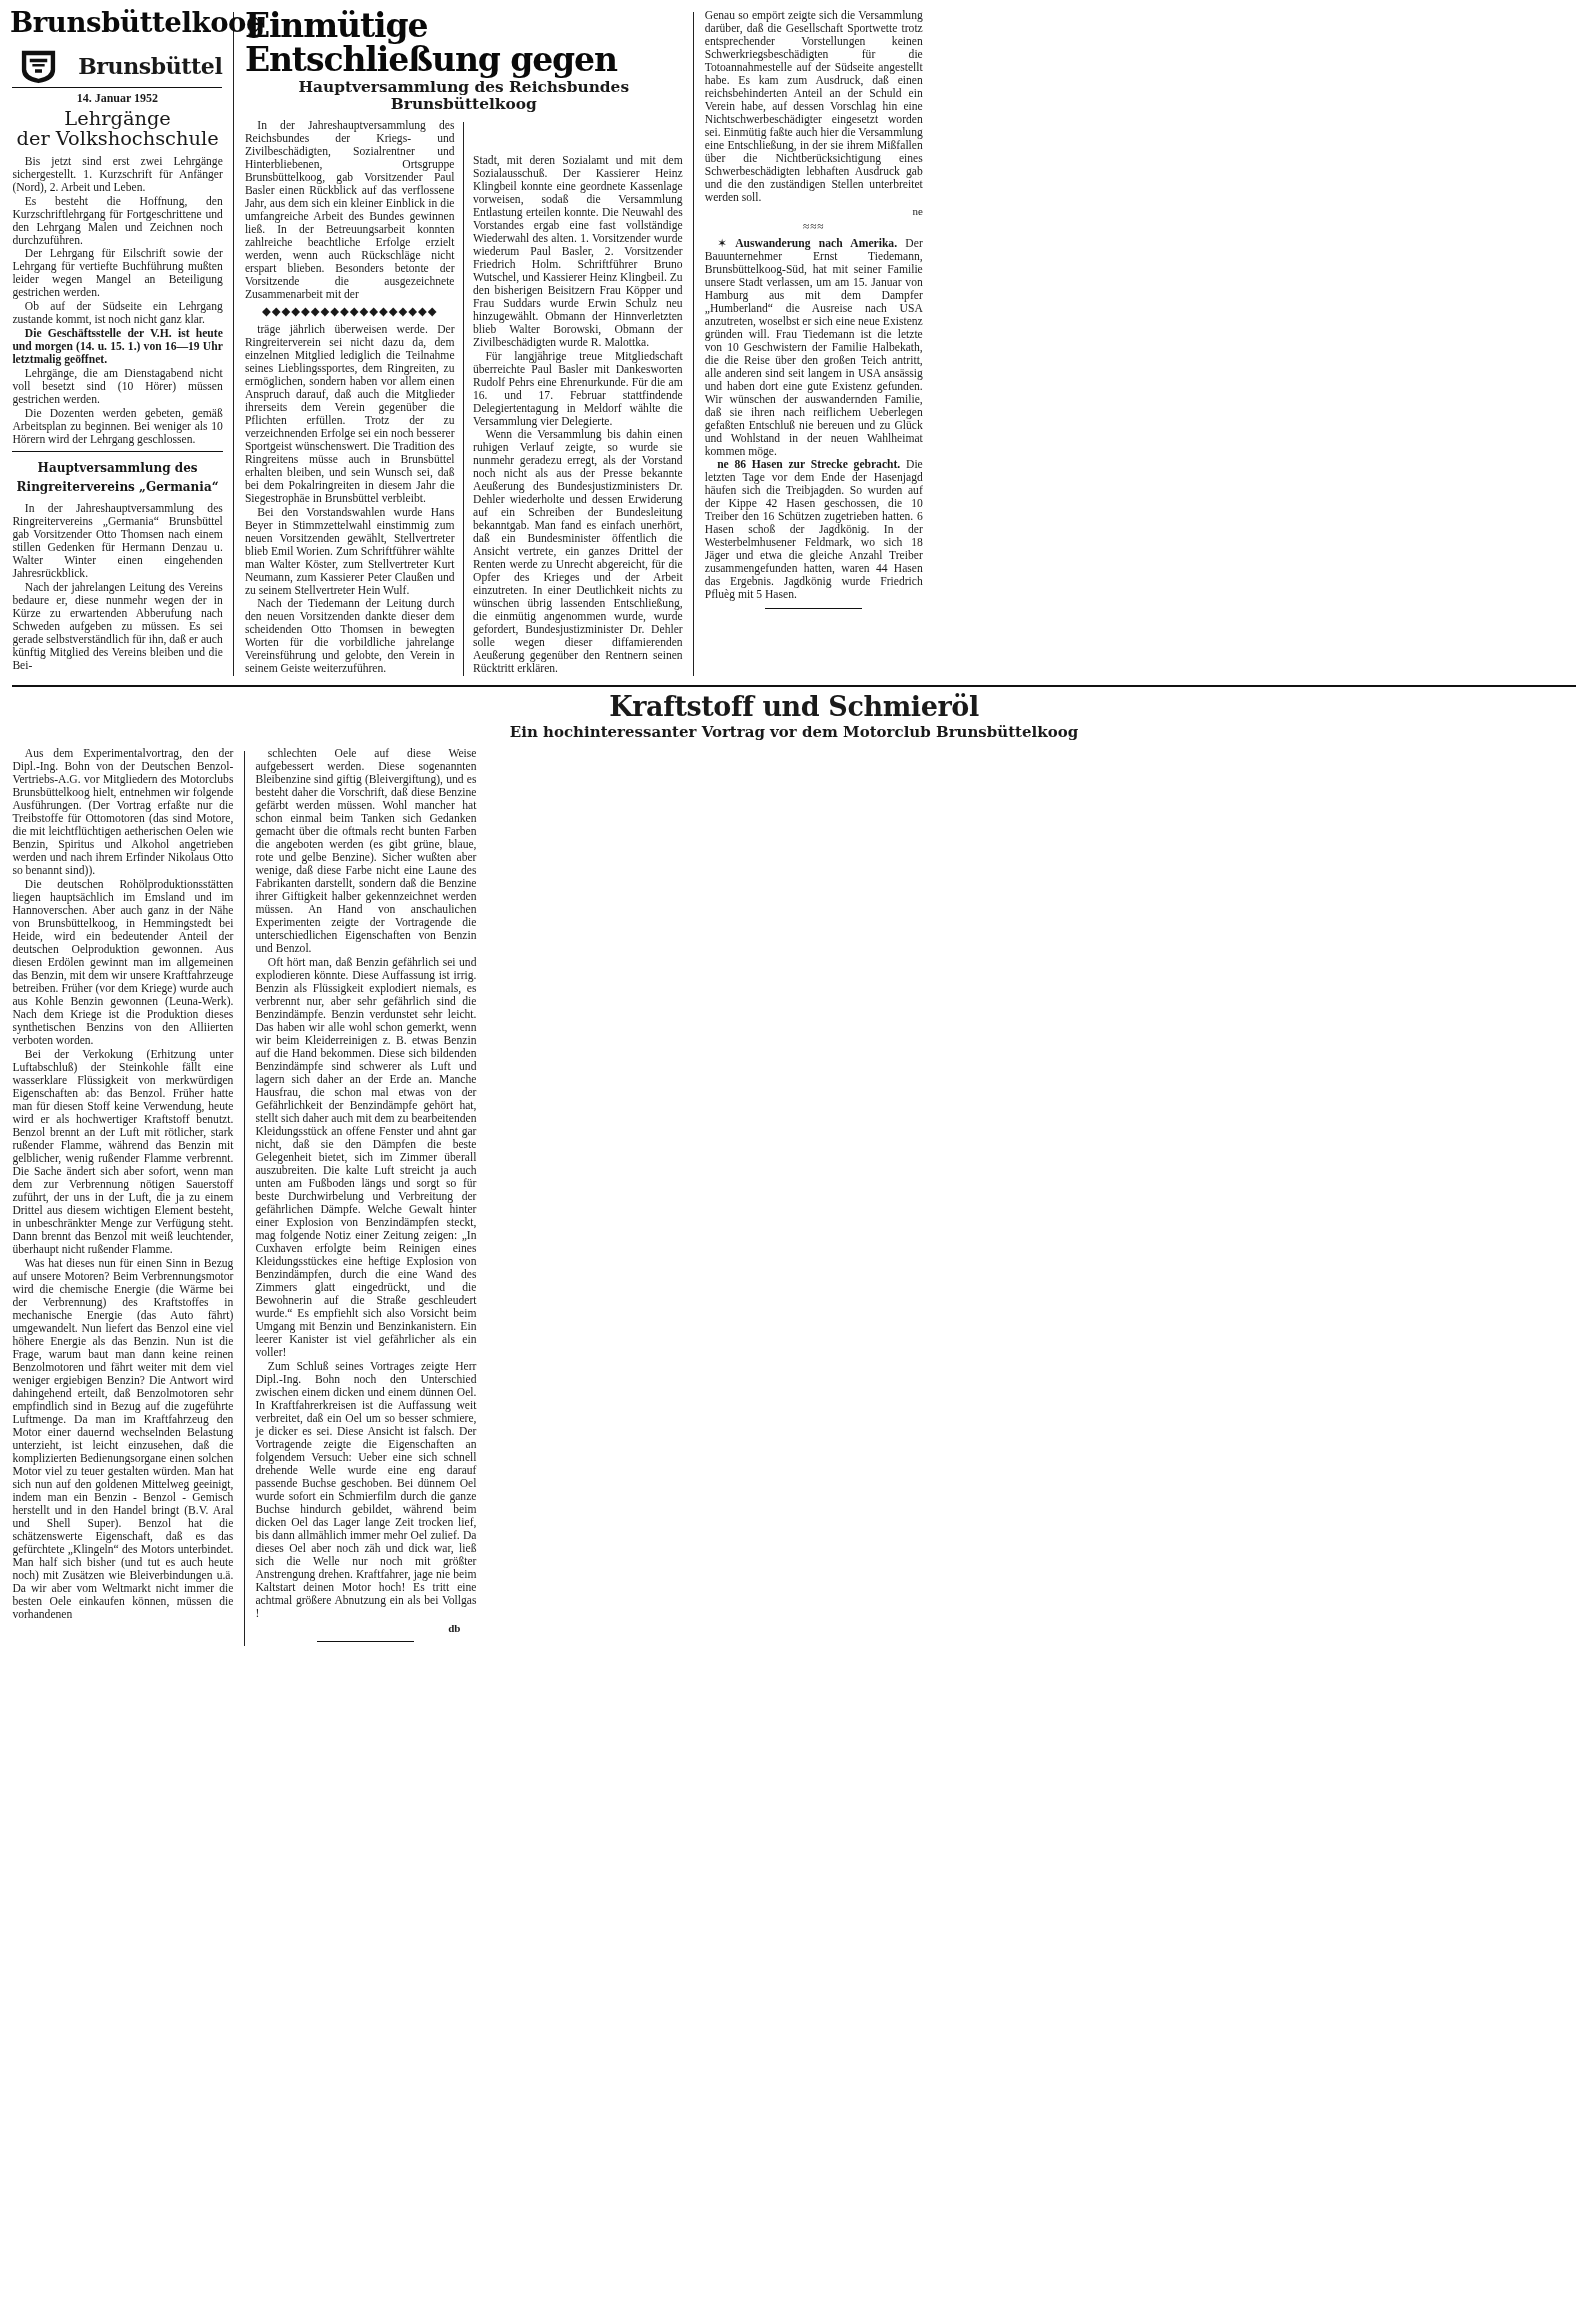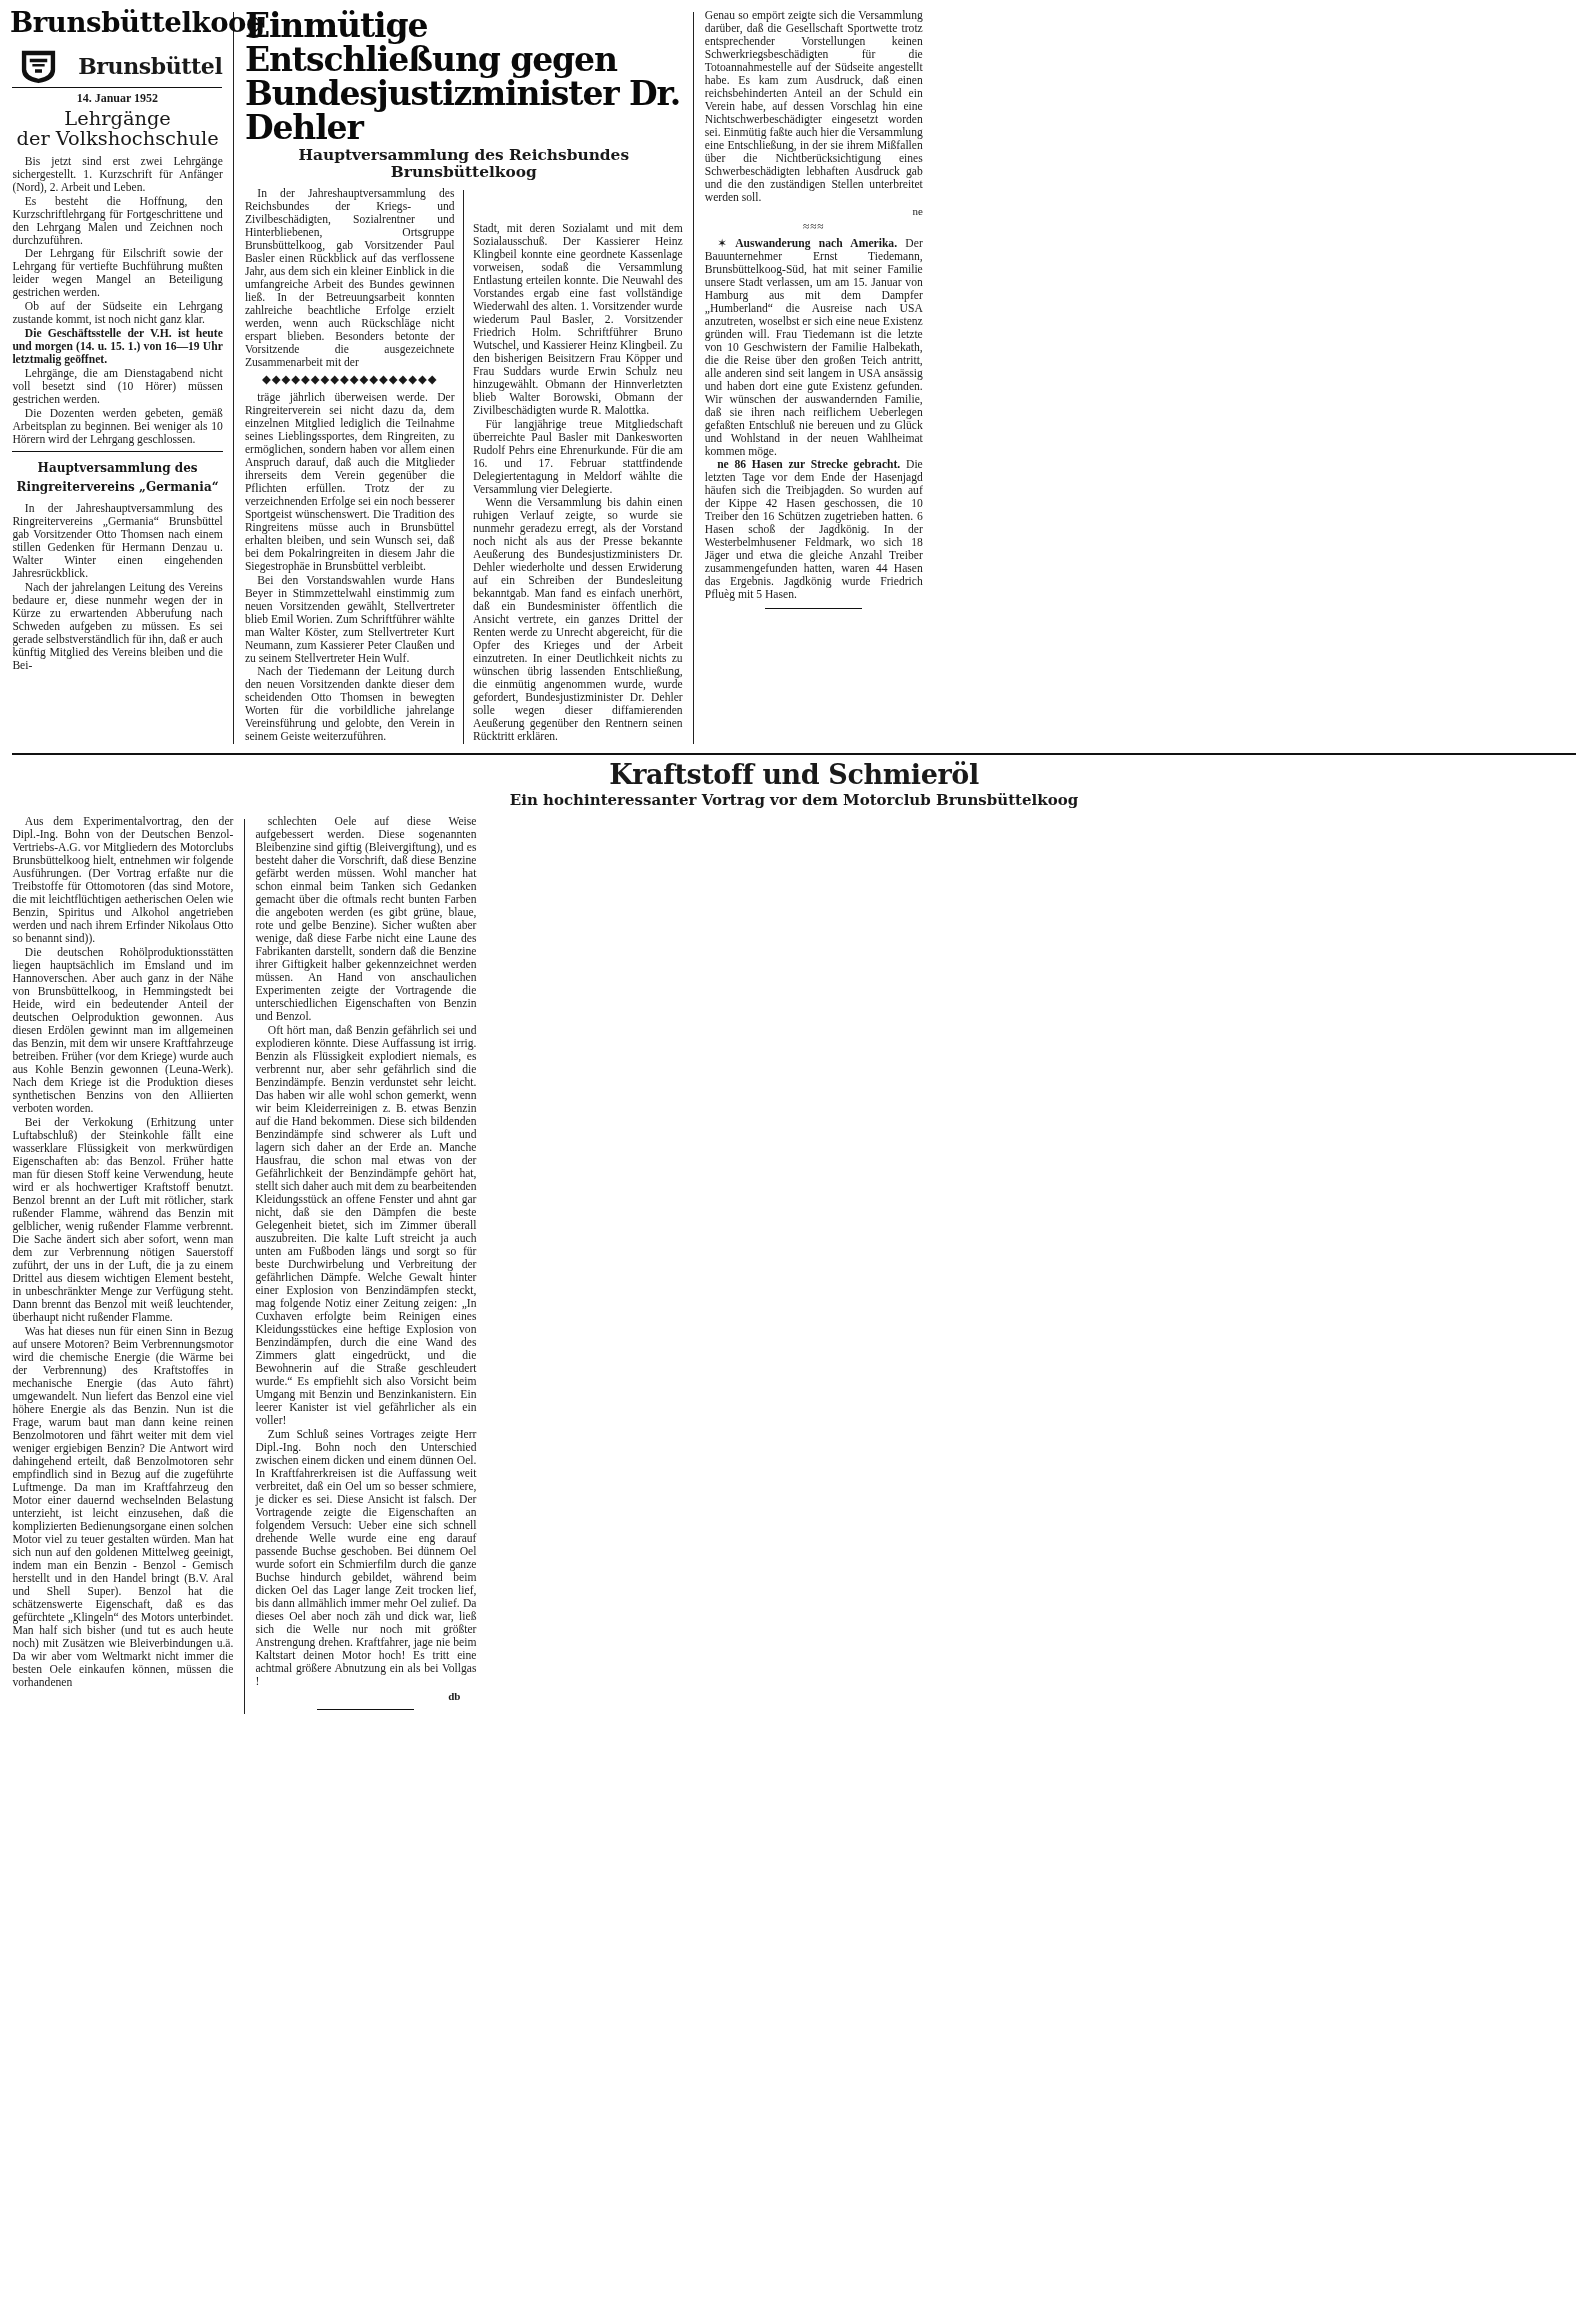--- a/index.html
+++ b/index.html
@@ -238,21 +238,20 @@
 
       <p class="p">In der Jahreshauptversammlung des Ringreitervereins „Germania“ Brunsbüttel gab Vorsitzender Otto Thomsen nach einem stillen Gedenken für Hermann Denzau u. Walter Winter einen eingehenden Jahresrückblick.</p>
       <p class="p">Nach der jahrelangen Leitung des Vereins bedaure er, diese nunmehr wegen der in Kürze zu erwartenden Abberufung nach Schweden aufgeben zu müssen. Es sei gerade selbstverständlich für ihn, daß er auch künftig Mitglied des Vereins bleiben und die Bei-</p>
     </div>
 
     <div class="sep"></div>
 
     <div class="col c2">
       <div class="hl-main">
         <span>Einmütige Entschließung gegen</span>
-        <span class="l2">Bundesjustizminister Dr. Dehler</span>
       </div>
       <div class="hl-sub">Hauptversammlung des Reichsbundes Brunsbüttelkoog</div>
 
       <div class="c2-body">
         <div class="c2-half left">
           <p class="p">In der Jahreshauptversammlung des Reichsbundes der Kriegs- und Zivilbeschädigten, Sozialrentner und Hinterbliebenen, Ortsgruppe Brunsbüttelkoog, gab Vorsitzender Paul Basler einen Rückblick auf das verflossene Jahr, aus dem sich ein kleiner Einblick in die umfangreiche Arbeit des Bundes gewinnen ließ. In der Betreuungsarbeit konnten zahlreiche beachtliche Erfolge erzielt werden, wenn auch Rückschläge nicht erspart blieben. Besonders betonte der Vorsitzende die ausgezeichnete Zusammenarbeit mit der</p>
           <div class="dingbat">◆◆◆◆◆◆◆◆◆◆◆◆◆◆◆◆◆◆</div>
           <p class="p">träge jährlich überweisen werde. Der Ringreiterverein sei nicht dazu da, dem einzelnen Mitglied lediglich die Teilnahme seines Lieblingssportes, dem Ringreiten, zu ermöglichen, sondern haben vor allem einen Anspruch darauf, daß auch die Mitglieder ihrerseits dem Verein gegenüber die Pflichten erfüllen. Trotz der zu verzeichnenden Erfolge sei ein noch besserer Sportgeist wünschenswert. Die Tradition des Ringreitens müsse auch in Brunsbüttel erhalten bleiben, und sein Wunsch sei, daß bei dem Pokalringreiten in diesem Jahr die Siegestrophäe in Brunsbüttel verbleibt.</p>
           <p class="p">Bei den Vorstandswahlen wurde Hans Beyer in Stimmzettelwahl einstimmig zum neuen Vorsitzenden gewählt, Stellvertreter blieb Emil Worien. Zum Schriftführer wählte man Walter Köster, zum Stellvertreter Kurt Neumann, zum Kassierer Peter Claußen und zu seinem Stellvertreter Hein Wulf.</p>
           <p class="p">Nach der Tiedemann der Leitung durch den neuen Vorsitzenden dankte dieser dem scheidenden Otto Thomsen in bewegten Worten für die vorbildliche jahrelange Vereinsführung und gelobte, den Verein in seinem Geiste weiterzuführen.</p>

